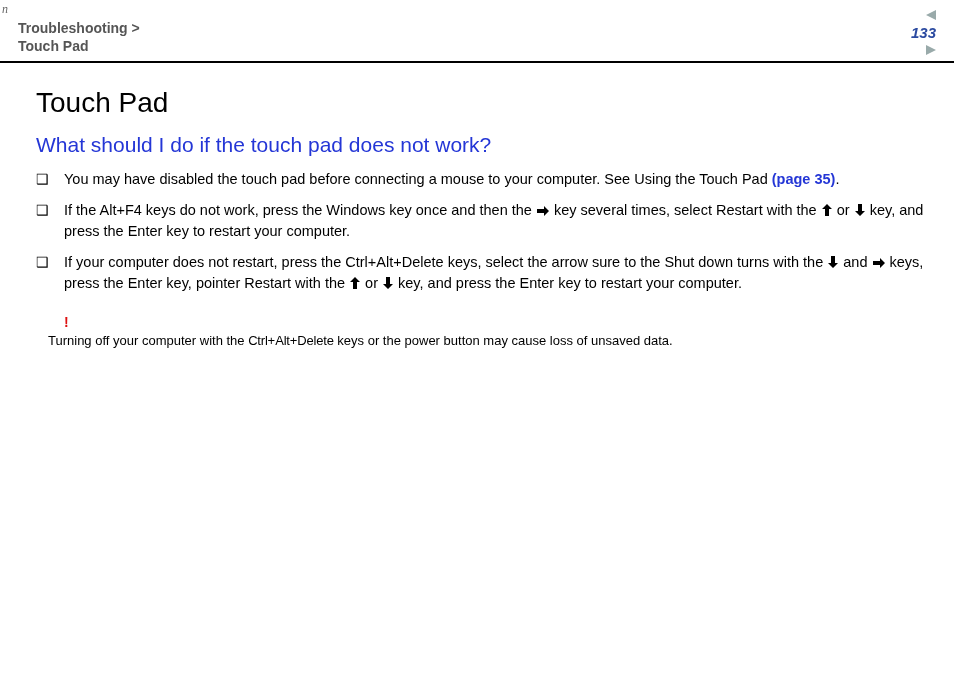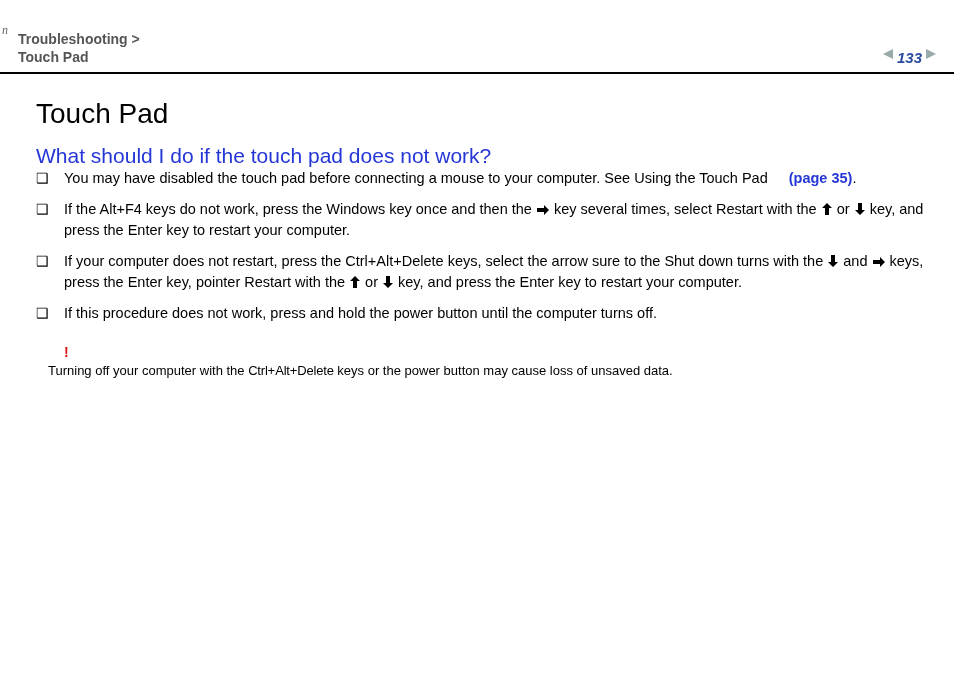--- a/index.html
+++ b/index.html
@@ -1,32 +1,32 @@
 <!DOCTYPE html>
 <html><head>
 <meta charset="utf-8">
 <style>
   html,body{margin:0;padding:0;background:#fff;font-family:Arial,Helvetica,sans-serif;color:#000;}
   .page{width:954px;height:674px;position:relative;box-sizing:border-box;}
-  .header{display:flex;align-items:flex-end;justify-content:space-between;padding:10px 18px 6px 18px;margin-top:21px;}
+  .header{display:flex;align-items:flex-end;justify-content:space-between;padding:10px 18px 6px 18px;}
   .crumb{font-weight:bold;font-size:14px;line-height:1.25;color:#555;}
   .crumb .sep{font-weight:bold;}
-  .pagenav{display:flex;align-items:flex-start;gap:4px;}
+  .pagenav{display:flex;align-items:flex-end;gap:4px;flex-direction:column;}
   .pn{font-style:italic;font-weight:bold;color:#2b4aa0;font-size:15px;}
   .tri-left{width:0;height:0;border-top:5px solid transparent;border-bottom:5px solid transparent;border-right:10px solid #9aa;display:inline-block;}
   .tri-right{width:0;height:0;border-top:5px solid transparent;border-bottom:5px solid transparent;border-left:10px solid #9aa;display:inline-block;}
   .rule{height:2px;background:#000;margin:0 0 0 0;}
   .content{padding:18px 30px 0 36px;}
   h1{font-weight:normal;font-size:28px;margin:6px 0 14px 0;}
-  h2{font-weight:normal;color:#2436d6;font-size:21px;margin:0 0 0 0;}
+  h2{font-weight:normal;color:#2436d6;font-size:21px;margin:0 0 12px 0;}
   ul.sq{list-style:none;padding:0;margin:0 0 10px 0;}
   ul.sq>li{position:relative;padding:0 0 10px 28px;font-size:14.5px;line-height:1.45;}
   ul.sq>li::before{content:"❑";position:absolute;left:0;top:0;font-size:14px;color:#000;}
   b{font-weight:normal;}
-  .link{color:#2436d6;font-weight:bold;margin-left:17px;}
+  .link{color:#2436d6;font-weight:bold;}
   .warn-mark{color:#d11;font-weight:bold;font-size:14px;margin-left:28px;}
   .warn-text{font-size:13px;margin:2px 0 0 12px;line-height:1.35;}
   .n{position:absolute;left:2px;top:2px;font-size:12px;font-family:Georgia,serif;font-style:italic;color:#666;}
   .condensed b{letter-spacing:-.2px;}
   svg.inline{vertical-align:-2px;}
 </style>
 </head>
 <body>
 
 <div class="page">
@@ -74,23 +74,20 @@
             <path d="M4 1 v7 h-3 l5 5 5 -5 h-3 v-7 z" fill="#000"></path>
           </svg><span> and </span><svg class="inline" width="14" height="12">
             <path d="M1 4 h7 v-3 l5 5 -5 5 v-3 h-7 z" fill="#000"></path>
           </svg><span> keys, press the </span><b>Enter</b><span> key, pointer </span><b>Restart</b><span> with the </span><svg class="inline" width="12" height="14">
             <path d="M4 13 v-7 h-3 l5 -5 5 5 h-3 v7 z" fill="#000"></path>
           </svg><span> or </span><svg class="inline" width="12" height="14">
             <path d="M4 1 v7 h-3 l5 5 5 -5 h-3 v-7 z" fill="#000"></path>
           </svg><span> key, and press the </span><b>Enter</b><span> key to restart your computer.</span>
       </li>
 
-      <li>
-        <span>If this procedure does not work, press and hold the power button until the computer turns off.</span>
-      </li>
     </ul>
 
     <div class="warn-mark">!</div>
     <div class="warn-text condensed">
       <span>Turning off your computer with the </span><b>Ctrl</b><span>+</span><b>Alt</b><span>+</span><b>Delete</b><span> keys or the power button may cause loss of unsaved data.</span>
     </div>
   </div>
 </div>
 
 </body></html>

